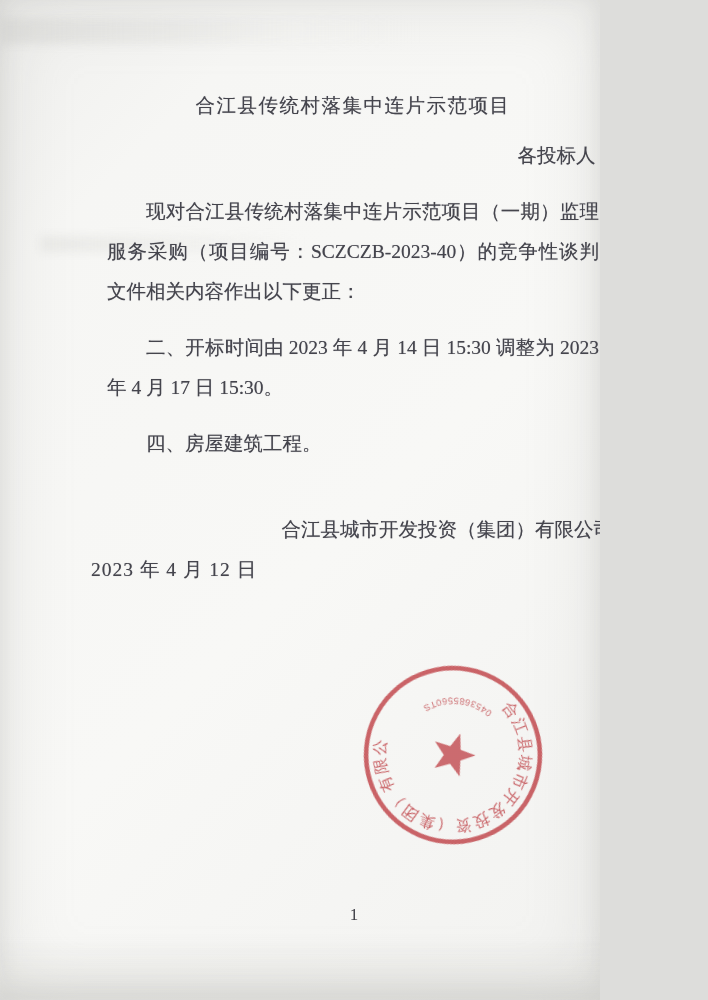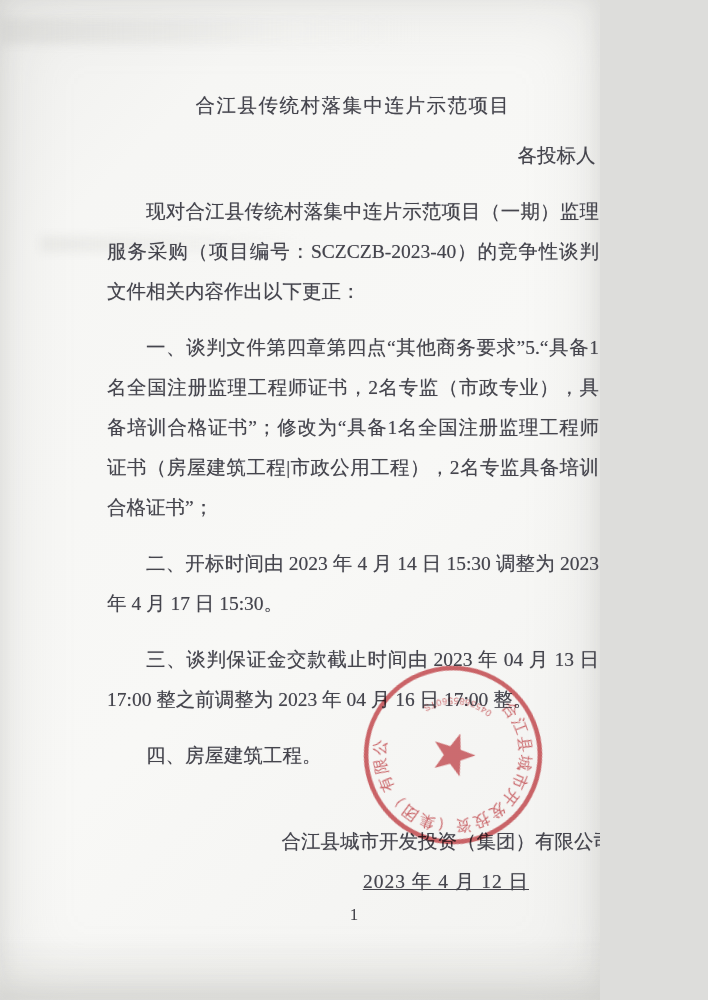--- a/index.html
+++ b/index.html
@@ -30,21 +30,21 @@
     font-size: 19.5px; line-height: 40px;
     text-align: justify;
     text-shadow: 0 0 0.7px rgba(70,70,82,.55);
   }
   .title { text-align: center; letter-spacing: 1.5px; font-size: 19.5px; }
   .title.first { margin-top: 86px; }
   .salutation { margin-top: 10px; text-align: right; }
   p.para { margin: 16px; text-indent: 2em; }
   .sig-block { margin-top: 46px; }
   .sig-company { text-align: right; padding-right: 2px; }
-  .sig-date { text-align: right; padding-right: 86px; letter-spacing: 1px; text-decoration: underline; }
+  .sig-date { text-align: left; padding-right: 86px; letter-spacing: 1px; }
 
   .page-number {
     position: absolute; left: 0; top: 905px; width: 708px;
     text-align: center; font-size: 17px; color: #3d3d44;
   }
 
   
   .seal {
     position: absolute; left: 362px; top: 664px;
     width: 182px; height: 182px;
@@ -62,23 +62,21 @@
   <div class="streak s1"></div>
   <div class="streak s2"></div>
   <div class="streak s3"></div>
 
   <div class="content">
     <div class="title first">合江县传统村落集中连片示范项目</div>
 
     <div class="salutation">各投标人：</div>
 
     <p class="para">现对合江县传统村落集中连片示范项目（一期）监理服务采购（项目编号：SCZCZB-2023-40）的竞争性谈判文件相关内容作出以下更正：</p>
-    <p class="para">一、谈判文件第四章第四点“其他商务要求”5.“具备1名全国注册监理工程师证书，2名专监（市政专业），具备培训合格证书”；修改为“具备1名全国注册监理工程师证书（房屋建筑工程|市政公用工程），2名专监具备培训合格证书”；</p>
     <p class="para">二、开标时间由 2023 年 4 月 14 日 15:30 调整为 2023 年 4 月 17 日 15:30。</p>
-    <p class="para">三、谈判保证金交款截止时间由 2023 年 04 月 13 日 17:00 整之前调整为 2023 年 04 月 16 日 17:00 整。</p>
     <p class="para">四、房屋建筑工程。</p>
 
     <div class="sig-block">
       <div class="sig-company">合江县城市开发投资（集团）有限公司</div>
       <div class="sig-date">2023 年 4 月 12 日</div>
     </div>
   </div>
 
   <svg class="seal" viewBox="0 0 178 178" xmlns="http://www.w3.org/2000/svg">
     <defs>

